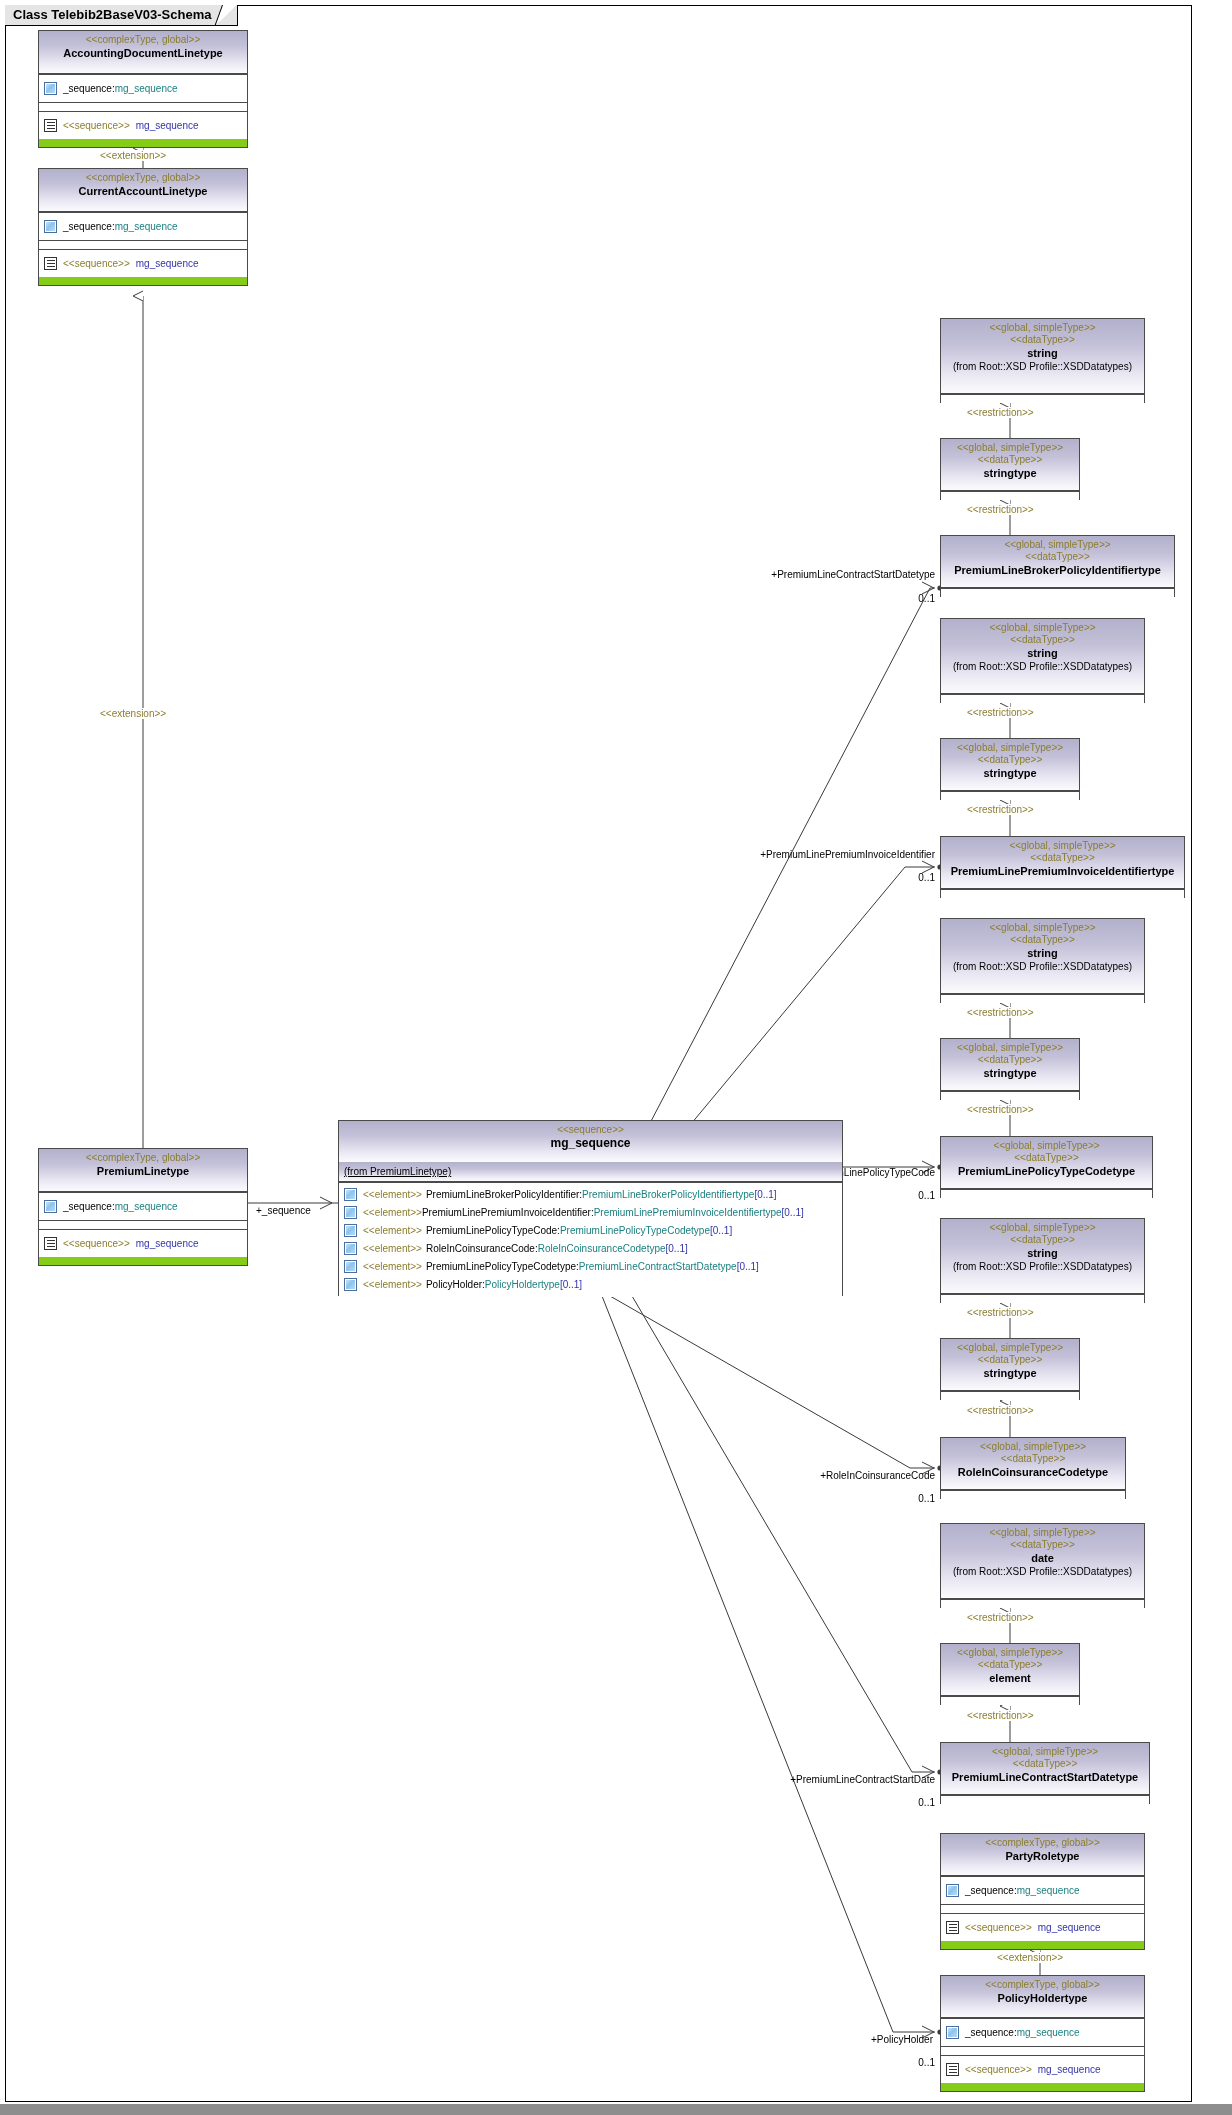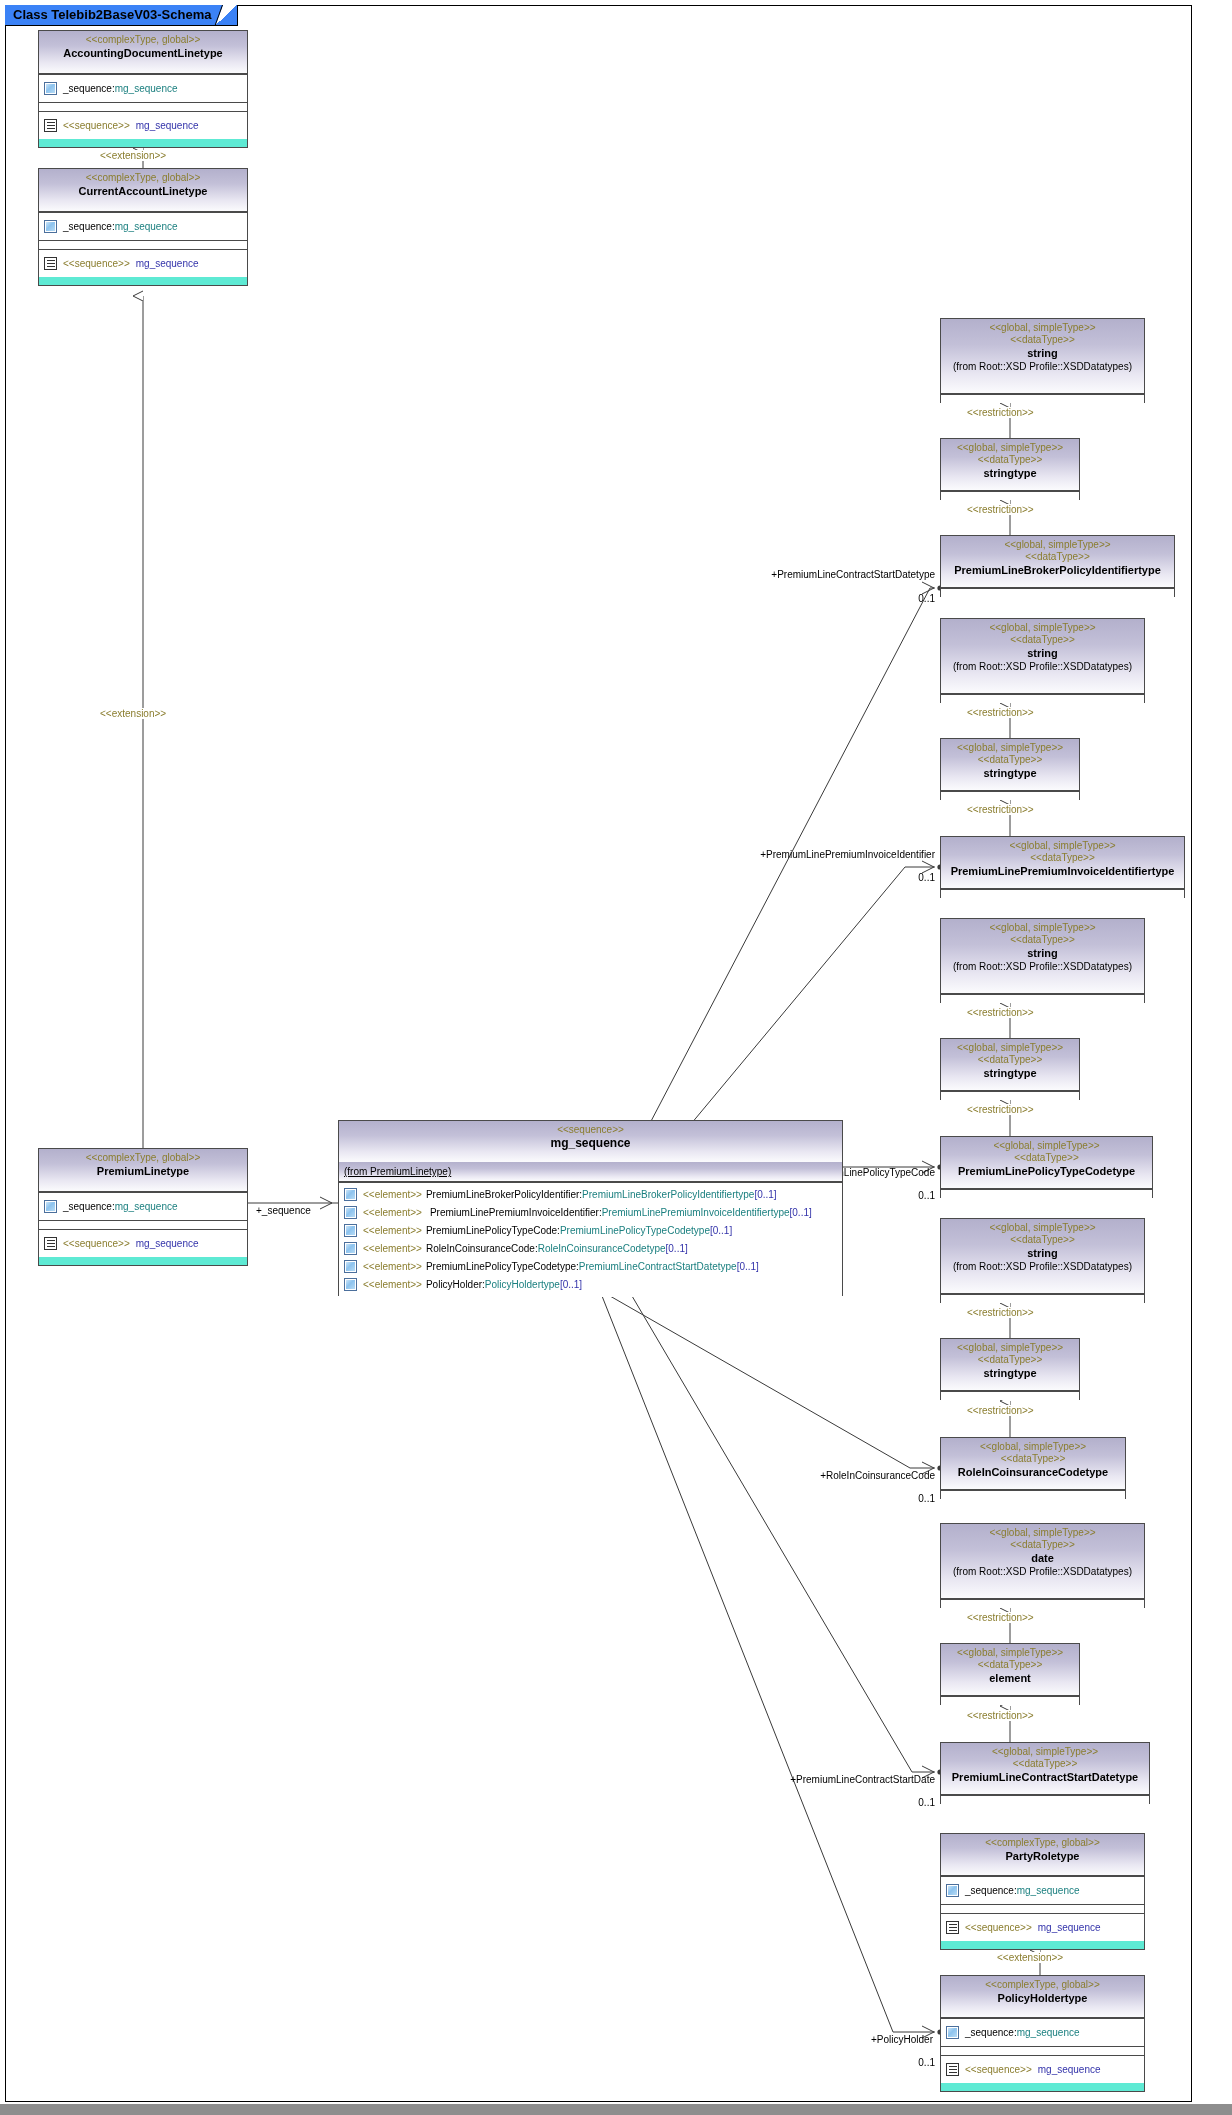--- a/index.html
+++ b/index.html
@@ -2,28 +2,28 @@
 <html><head>
 <meta charset="utf-8">
 <style>
   html,body{margin:0;padding:0;background:#ffffff;}
   body{font-family:"Liberation Sans", sans-serif;}
   #canvas{position:relative;width:1232px;height:2115px;background:#ffffff;overflow:hidden;}
 
   
   .frame{position:absolute;border:1px solid #000;background:transparent;}
   .frame-tab{position:absolute;border:1px solid #000;border-top:none;border-left:none;
-    background:#3b82f6;font-size:13px;font-weight:bold;color:#000;
+    background:#e5e5e5;font-size:13px;font-weight:bold;color:#000;
     padding:2px 26px 2px 8px;white-space:nowrap;line-height:1.25;}
   .frame-tab:after{content:"";position:absolute;right:0;top:0;width:14px;height:100%;
     background:linear-gradient(to bottom right,#fff 50%,transparent 50%);border-left:1px solid #000;
     transform:skewX(-20deg);transform-origin:top right;}
 
   
-  .cls{position:absolute;border:1px solid #4a4a4a;background:#5eead4;box-sizing:border-box;}
+  .cls{position:absolute;border:1px solid #4a4a4a;background:#84cc16;box-sizing:border-box;}
   .hdr{background:linear-gradient(to bottom,#b3b0cc 0%,#c3c0d8 35%,#e9e7f2 75%,#fbfbfd 100%);
        border-bottom:1px solid #4a4a4a;box-sizing:border-box;padding:3px 4px 4px 4px;text-align:center;}
   .hdr.noborder{border-bottom:none;}
   .stereo{font-size:10px;color:#8a7d2e;line-height:12px;white-space:nowrap;}
   .cname{font-size:11px;font-weight:bold;color:#000;line-height:14px;white-space:nowrap;}
   .fromline{font-size:10px;color:#000;line-height:13px;text-align:center;white-space:nowrap;}
   .fromline.left{text-align:left;padding-left:5px;}
   .sect{border-top:1px solid #4a4a4a;box-sizing:border-box;background:#fff;}
   .sect.empty{height:9px;}
   .row{display:flex;align-items:center;height:18px;padding-left:5px;font-size:10px;
@@ -244,21 +244,21 @@
       <div class="row" style="height:18px;margin-top:2px;">
         <span class="ico-attr"></span>
         <span class="txt olivetxt">&lt;&lt;element&gt;&gt;</span>
         <span class="txt" style="margin-left:4px;">PremiumLineBrokerPolicyIdentifier:</span>
           <span class="tealtxt">PremiumLineBrokerPolicyIdentifiertype</span>
           <span class="bluetxt">[0..1]</span>
       </div>
       <div class="row">
         <span class="ico-attr"></span>
         <span class="txt olivetxt">&lt;&lt;element&gt;&gt;</span>
-        <span class="txt" style="margin-left:8px;text-align:right;">PremiumLinePremiumInvoiceIdentifier:</span>
+        <span class="txt" style="margin-left:0;text-align:right;">PremiumLinePremiumInvoiceIdentifier:</span>
           <span class="tealtxt">PremiumLinePremiumInvoiceIdentifiertype</span>
           <span class="bluetxt">[0..1]</span>
       </div>
       <div class="row">
         <span class="ico-attr"></span>
         <span class="txt olivetxt">&lt;&lt;element&gt;&gt;</span>
         <span class="txt" style="margin-left:4px;">PremiumLinePolicyTypeCode:</span>
           <span class="tealtxt">PremiumLinePolicyTypeCodetype</span>
           <span class="bluetxt">[0..1]</span>
       </div>

